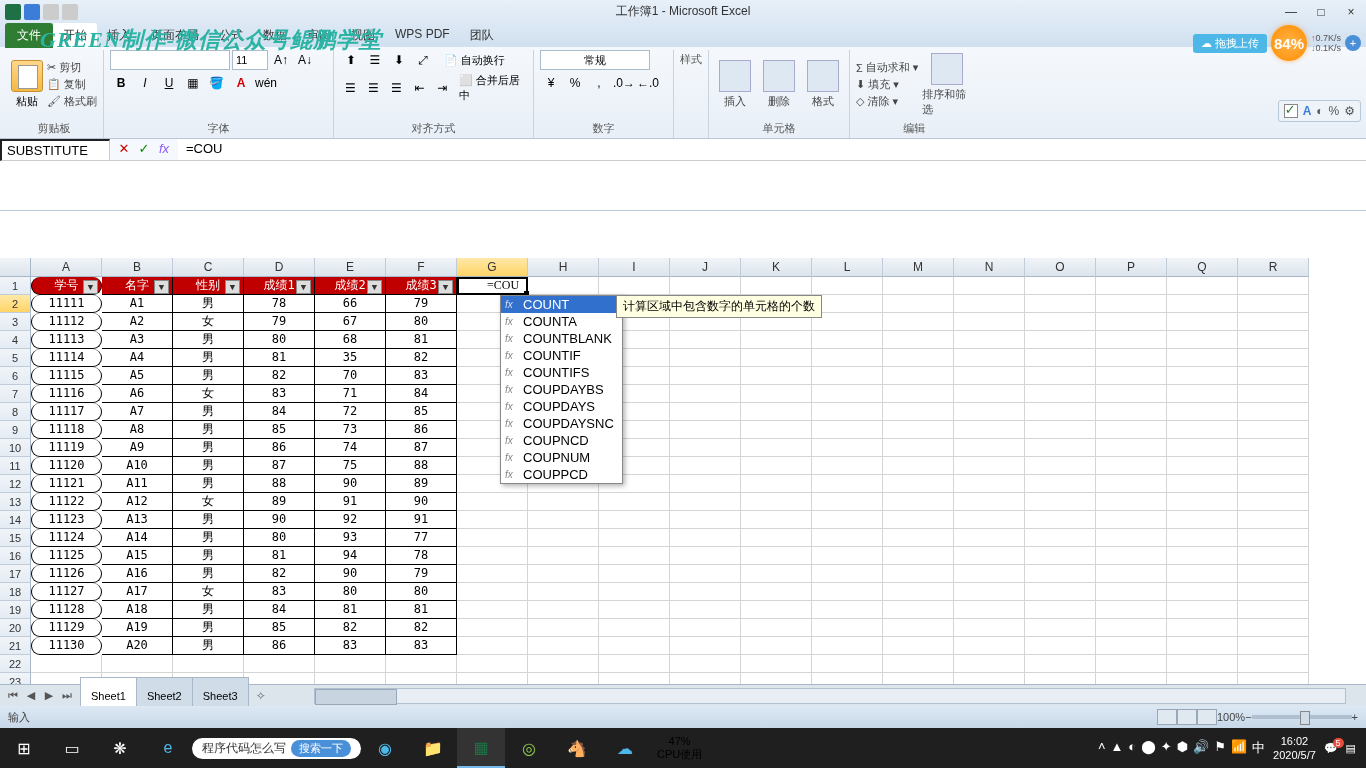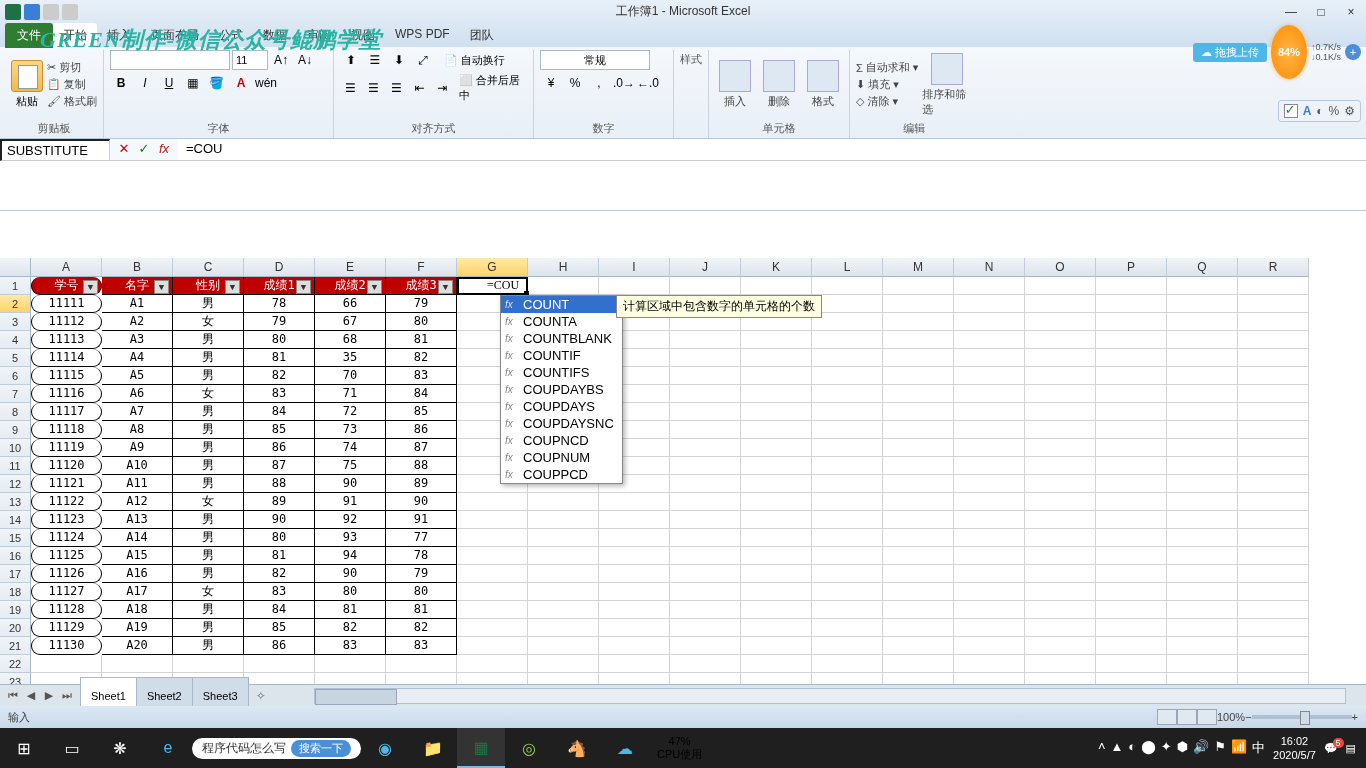--- a/index.html
+++ b/index.html
@@ -18,21 +18,21 @@
 
 .watermark { position: absolute; top: 25px; left: 40px; font-size: 22px; font-style: italic; font-weight: bold; color: #2bb3a3; z-index: 5; font-family: "KaiTi", serif; letter-spacing: 1px; }
 
 
 .ribbon-tabs { height: 24px; display: flex; align-items: flex-start; padding-left: 5px; background: linear-gradient(#dce8f4, #d0e0f0); position: relative; }
 .file-tab { background: #2e7d32; color: #fff; padding: 4px 12px; font-size: 12px; border-radius: 3px 3px 0 0; }
 .tab { padding: 4px 10px; font-size: 12px; color: #333; cursor: pointer; }
 .tab.active { background: #fff; border-radius: 3px 3px 0 0; }
 .ribbon-right { position: absolute; right: 5px; top: 2px; display: flex; align-items: center; gap: 4px; }
 .cloud-btn { background: #4db8e8; color: #fff; padding: 2px 8px; border-radius: 3px; font-size: 11px; display: flex; align-items: center; gap: 3px; }
-.percent-badge { width: 36px; height: 54px; border-radius: 50%; background: radial-gradient(#ffb347, #ff8c00); color: #fff; font-size: 11px; display: flex; align-items: center; justify-content: center; font-weight: bold; box-shadow: 0 0 5px rgba(255,140,0,0.5); }
+.percent-badge { width: 36px; height: 36px; border-radius: 50%; background: radial-gradient(#ffb347, #ff8c00); color: #fff; font-size: 15px; display: flex; align-items: center; justify-content: center; font-weight: bold; box-shadow: 0 0 5px rgba(255,140,0,0.5); }
 .net-speed { font-size: 9px; color: #555; line-height: 10px; }
 .net-speed .up::before { content: "↑"; color: #e74c3c; }
 .net-speed .down::before { content: "↓"; color: #27ae60; }
 
 
 .ribbon { height: 92px; background: linear-gradient(#f5f8fc, #e8eff7); border-bottom: 1px solid #b8c8d8; display: flex; padding: 3px 5px 0; }
 .ribbon-group { border-right: 1px solid #c8d4e0; padding: 0 6px; display: flex; flex-direction: column; justify-content: space-between; }
 .group-label { font-size: 11px; color: #555; text-align: center; padding: 2px 0; }
 .group-content { flex: 1; display: flex; align-items: center; gap: 4px; }
 .paste-btn { display: flex; flex-direction: column; align-items: center; gap: 2px; }
@@ -50,21 +50,21 @@
 
 
 .float-tb { position: absolute; right: 5px; top: 100px; background: #eef3f9; border: 1px solid #b8c8d8; padding: 3px 5px; display: flex; gap: 5px; align-items: center; font-size: 12px; color: #555; border-radius: 3px; }
 .float-tb .chk { width: 14px; height: 14px; border: 1px solid #888; background: #fff; position: relative; }
 .float-tb .chk.on::after { content: "✓"; position: absolute; top: -3px; left: 0; color: #2e7d32; font-size: 13px; }
 
 
 .namebox-row { height: 72px; border-bottom: 1px solid #b8c8d8; display: flex; background: #f5f8fc; }
 .namebox { width: 110px; border-right: 1px solid #ccc; padding: 2px 5px; font-size: 13px; background: #fff; height: 22px; border-bottom: 1px solid #ccc; }
 .fx-btns { display: flex; gap: 2px; padding: 2px 5px; height: 22px; border-bottom: 1px solid #ccc; }
-.fx-btn { width: 18px; text-align: center; font-size: 13px; color: #b91c1c; cursor: pointer; }
+.fx-btn { width: 18px; text-align: center; font-size: 13px; color: #8b5cf6; cursor: pointer; }
 .formula-input { flex: 1; padding: 2px 8px; font-size: 13px; background: #fff; height: 22px; border-bottom: 1px solid #ccc; }
 
 
 .grid-wrap { position: absolute; top: 258px; left: 0; right: 0; bottom: 44px; overflow: hidden; background: #fff; }
 .corner { position: absolute; top: 0; left: 0; width: 31px; height: 19px; background: linear-gradient(#f0f4f8, #dce4ec); border-right: 1px solid #a8b8c8; border-bottom: 1px solid #a8b8c8; }
 .col-headers { position: absolute; top: 0; left: 31px; right: 0; height: 19px; display: flex; }
 .col-h { width: 71px; height: 19px; background: linear-gradient(#f0f4f8, #dce4ec); border-right: 1px solid #c0ccd8; border-bottom: 1px solid #a8b8c8; text-align: center; font-size: 12px; line-height: 19px; color: #333; }
 .col-h.active { background: linear-gradient(#ffe9a8, #ffd466); }
 .row-headers { position: absolute; top: 19px; left: 0; width: 31px; }
 .row-h { height: 18px; background: linear-gradient(#f0f4f8, #e4ecf4); border-right: 1px solid #a8b8c8; border-bottom: 1px solid #c0ccd8; text-align: center; font-size: 11px; line-height: 18px; color: #333; }

